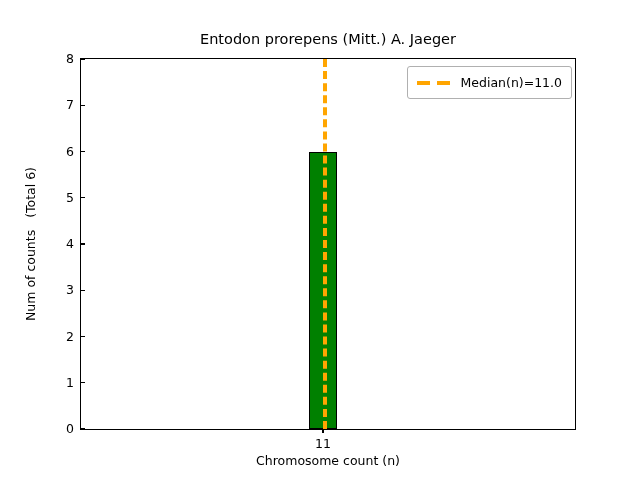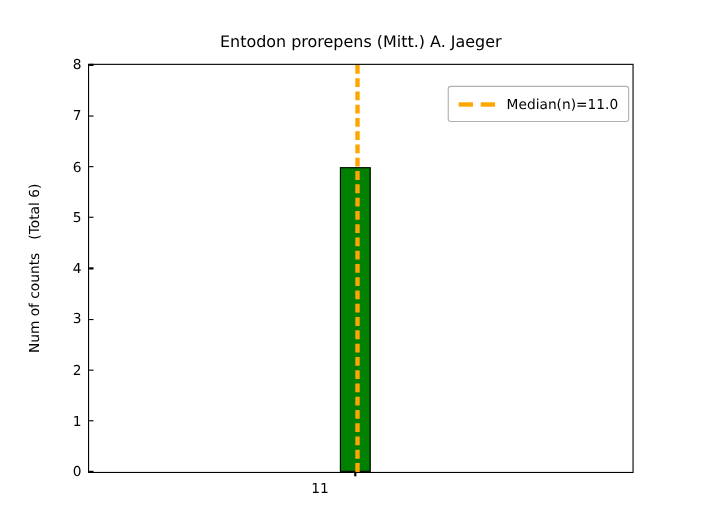--- a/index.html
+++ b/index.html
@@ -109,20 +109,21 @@
     top: 0;
     width: 1.2px;
     height: 4px;
     background: #000000;
   }
   .xtick .tick-label {
     position: absolute;
     top: 6px;
     left: -40px;
     width: 80px;
+    text-align: center;
     font-size: 12.5px;
     line-height: 18px;
     white-space: nowrap;
   }
 
   
   #xlabel {
     position: absolute;
     left: 80px;
     top: 453px;
@@ -143,21 +144,21 @@
     text-align: center;
     font-size: 12.5px;
     line-height: 18px;
     white-space: pre;
   }
 
   
   #legend {
     position: absolute;
     right: 3px;
-    top: 19px;
+    top: 7px;
     background: #ffffff;
     border: 1px solid #b0b0b0;
     border-radius: 3px;
     padding: 6px 9px 6px 8px;
     box-sizing: border-box;
   }
   .legend-row {
     display: flex;
     align-items: center;
     height: 19px;
@@ -248,16 +249,17 @@
         <span class="legend-sample">
           <span class="seg s1"></span>
             <span class="seg s2"></span>
         </span>
         <span class="legend-label">Median(n)=11.0</span>
       </div>
     </div>
 
   </div>
 
+  <div id="xlabel">Chromosome count (n)</div>
 
   <div id="ylabel">Num of counts   (Total 6)</div>
 
 </div>
 
 </body></html>

